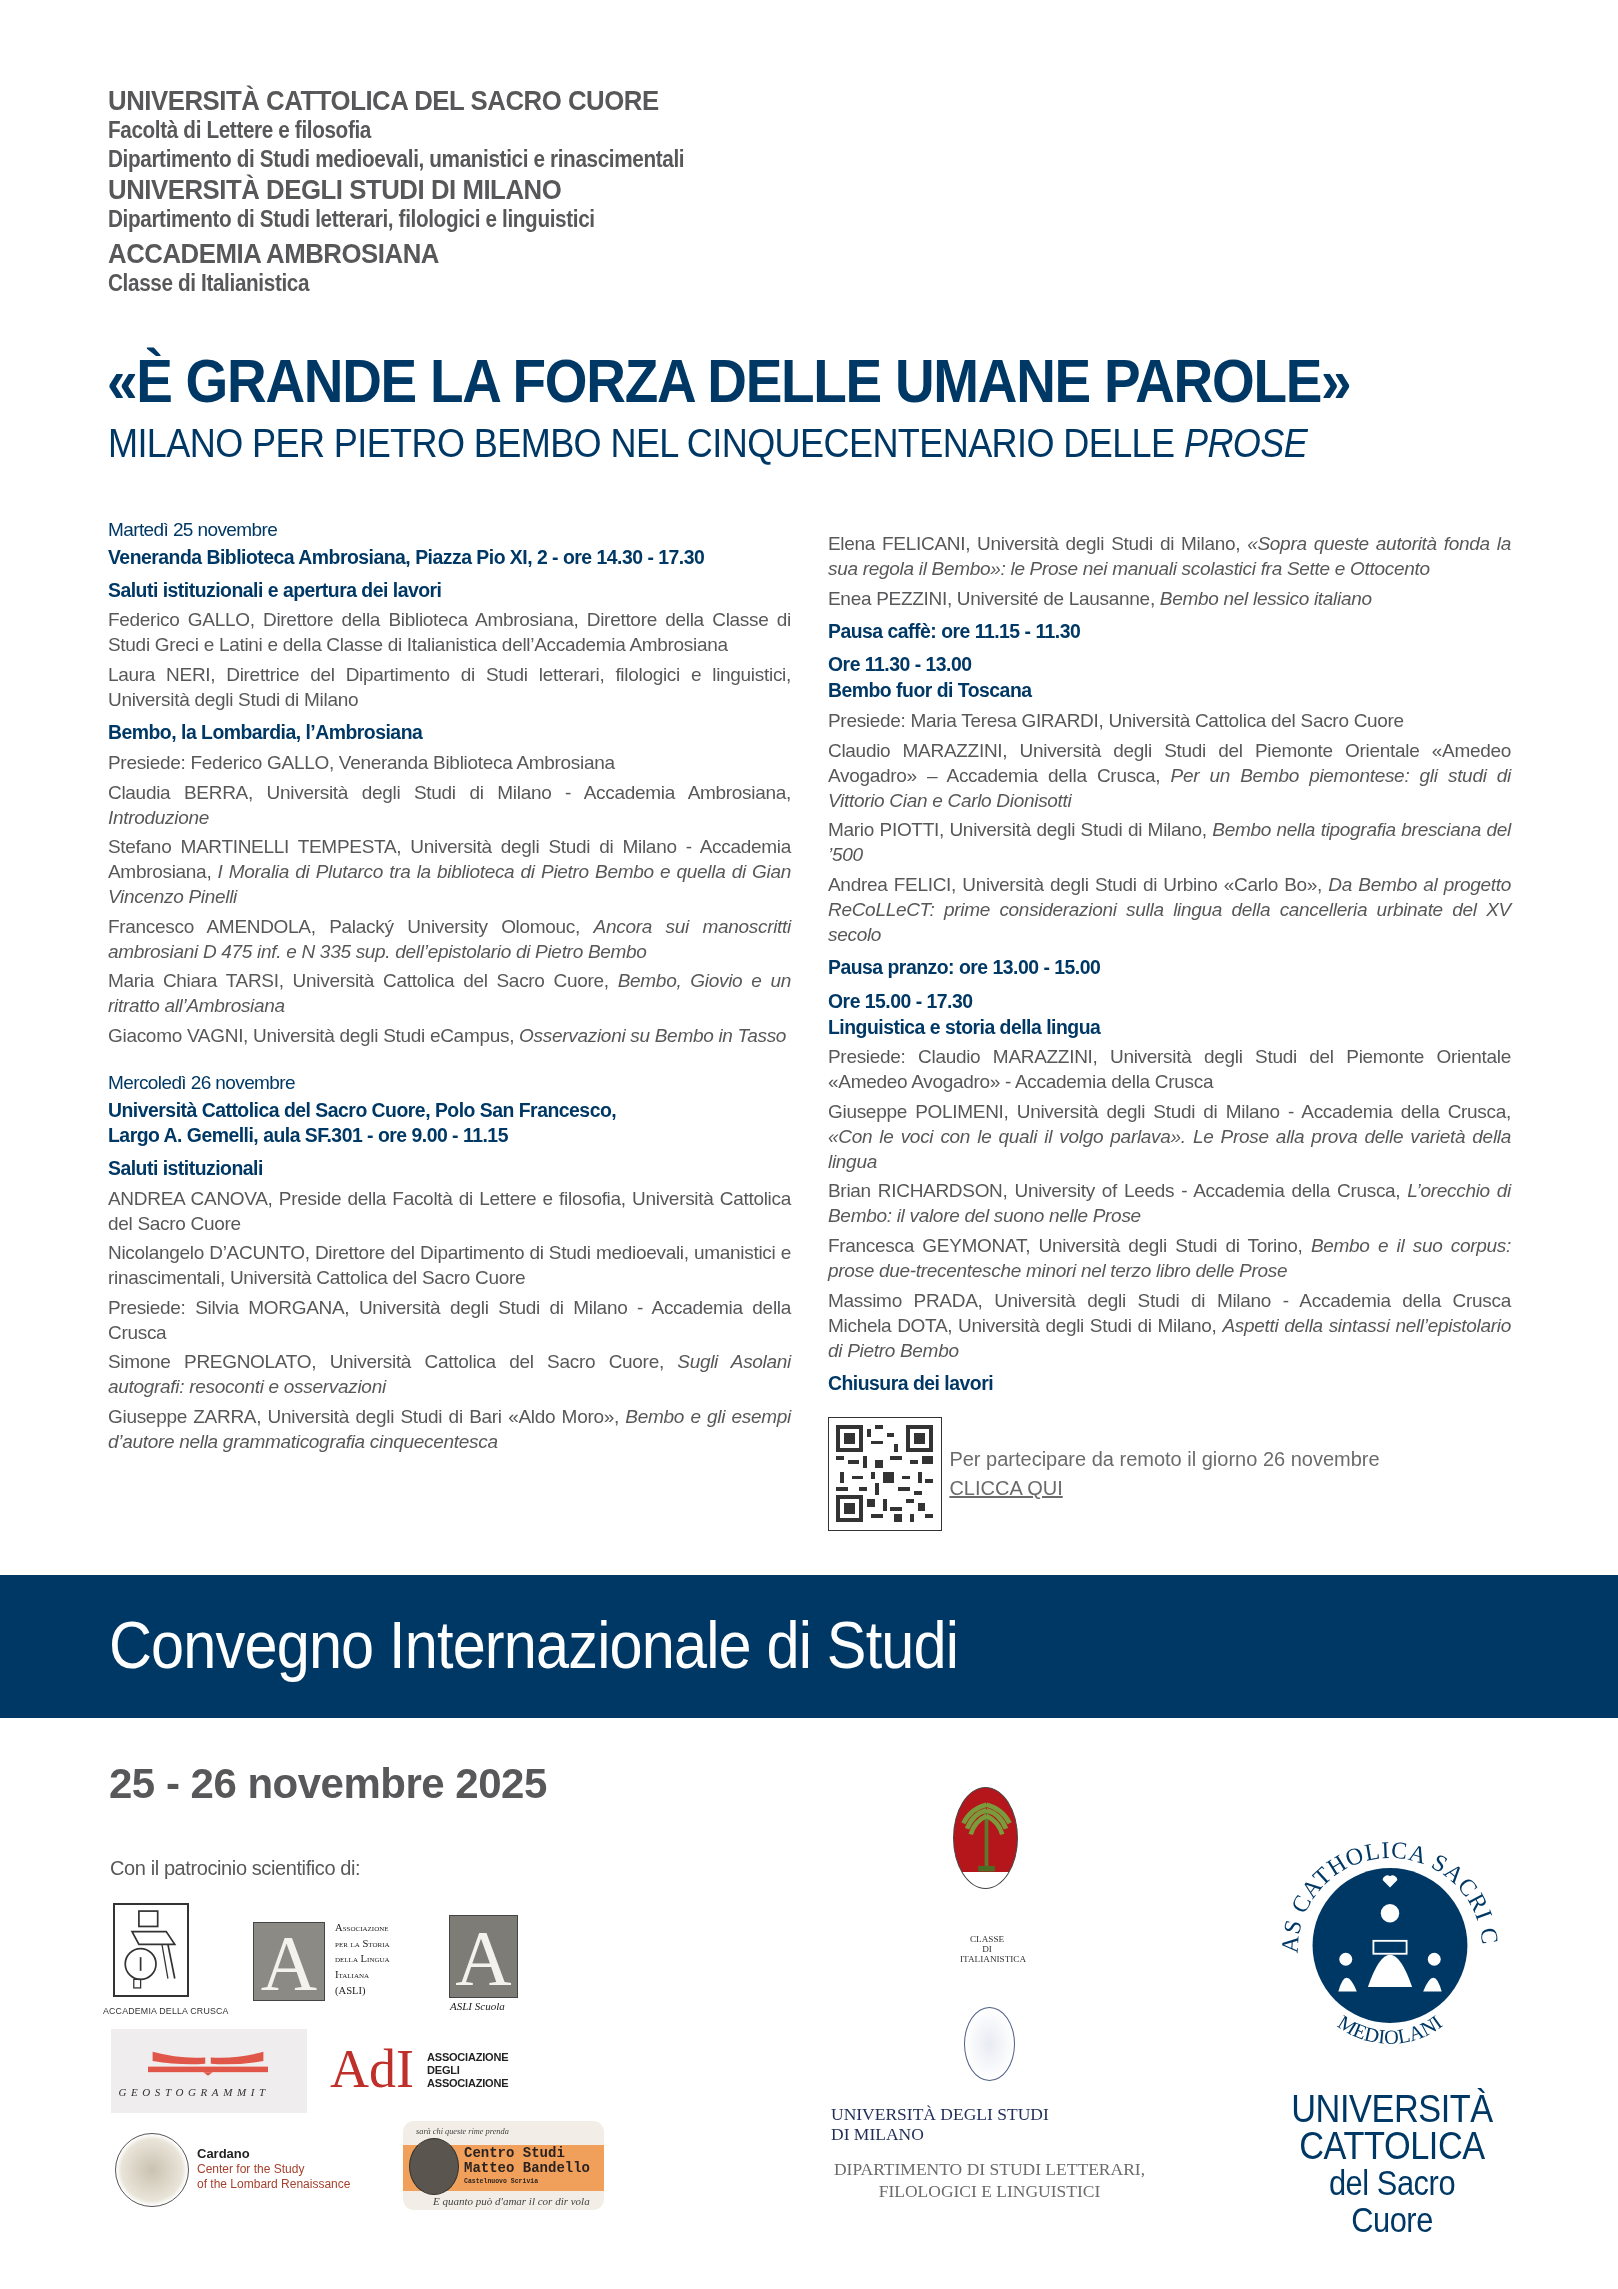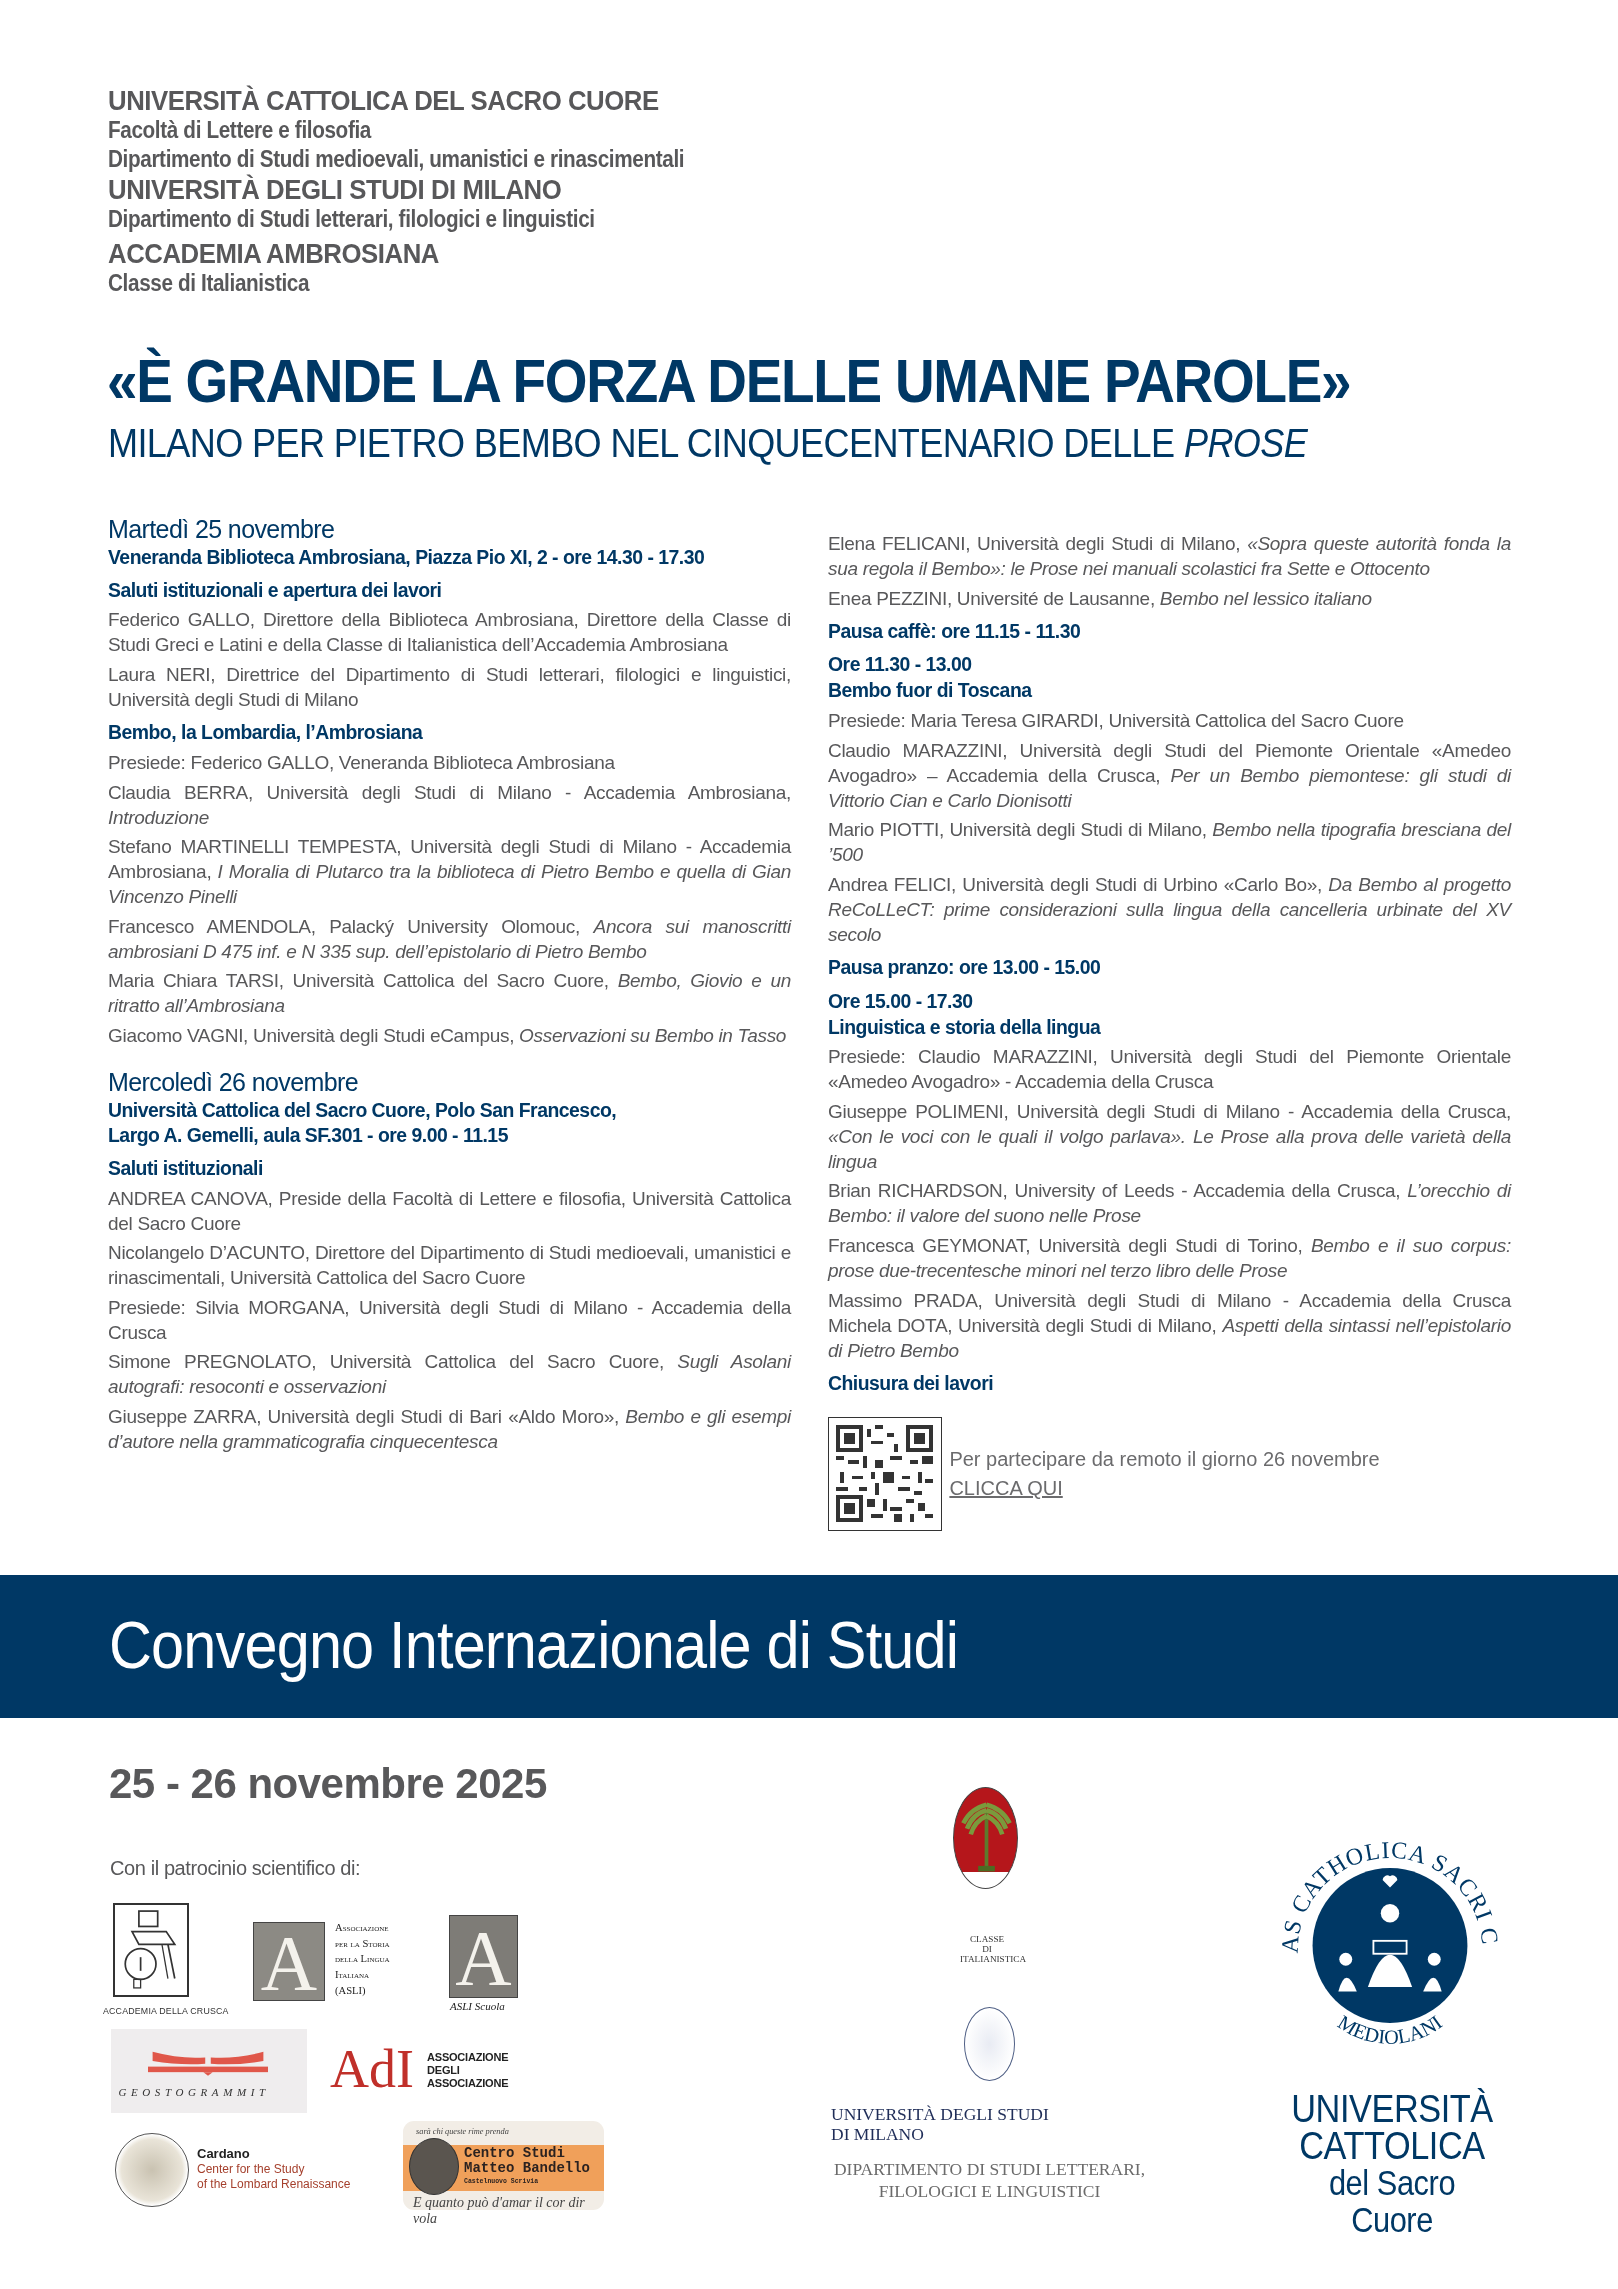--- a/index.html
+++ b/index.html
@@ -10,21 +10,21 @@
   .inst .big { font-size: 28px; font-weight: bold; line-height: 31px; letter-spacing: -0.5px; transform: scaleX(0.92); transform-origin: left; white-space: nowrap; }
   .inst .small { font-size: 23px; font-weight: bold; line-height: 29px; letter-spacing: -0.4px; transform: scaleX(0.9); transform-origin: left; white-space: nowrap; }
 
   .title { position: absolute; left: 107px; top: 349px; color: #003865; font-size: 61px; font-weight: bold; letter-spacing: -1.4px; white-space: nowrap; transform: scaleX(0.9); transform-origin: left; line-height: 65px; }
   .subtitle { position: absolute; left: 108px; top: 420px; color: #003865; font-size: 41px; letter-spacing: -0.7px; white-space: nowrap; transform: scaleX(0.88); transform-origin: left; line-height: 46px; }
   .subtitle i { font-style: italic; }
 
   .col { position: absolute; width: 683px; font-size: 19px; line-height: 25px; color: #58585a; }
   .col.left { left: 108px; top: 515px; }
   .col.right { left: 828px; top: 515px; }
-  .day { color: #003865; font-size: 25px; line-height: 29.5px; font-weight: normal; letter-spacing: -0.6px; }
+  .day { color: #003865; font-size: 19px; line-height: 29.5px; font-weight: normal; letter-spacing: -0.6px; }
   .venue { color: #003865; font-size: 19.4px; font-weight: bold; line-height: 25px; letter-spacing: -0.5px; }
   .sect { color: #003865; font-size: 19.4px; font-weight: bold; line-height: 26px; margin-top: 7.4px; letter-spacing: -0.5px; }
   .entry { text-align: justify; margin-top: 4.6px; letter-spacing: -0.3px; }
   .entry i { font-style: italic; }
   .gap { height: 20px; }
 
   .qr-wrap { position: absolute; left: 828px; top: 1417px; display: flex; align-items: center; }
   .qr { width: 114px; height: 114px; border: 1.8px solid #333; padding: 7.4px; background: #fff; }
   .qr svg { width: 100%; height: 100%; display: block; }
   .qr-text { margin-left: 7.4px; font-size: 20px; line-height: 29px; color: #6b6b6d; }
@@ -54,21 +54,21 @@
   .cardano-text { position: absolute; left: 197px; top: 2146px; font-size: 12px; line-height: 15.7px; }
   .cardano-text .t1 { color: #222; font-weight: bold; font-size: 13px; }
   .cardano-text .t2 { color: #a5402d; }
 
   .bandello { left: 403px; top: 2121px; width: 201px; height: 89px; background: #f2ede6; border-radius: 11px; }
   .bandello .stripe { position: absolute; left: 0; top: 24px; width: 201px; height: 46px; background: #f0a05a; }
   .bandello .portrait { position: absolute; left: 5.5px; top: 16.6px; width: 50px; height: 57px; border-radius: 50%; background: #5a554f; border: 1.8px solid #333; }
   .bandello .t1 { position: absolute; left: 61px; top: 25px; font-family: "Liberation Mono", monospace; font-weight: bold; font-size: 14px; line-height: 14.8px; color: #2b2220; }
   .bandello .t2 { position: absolute; left: 61px; top: 57px; font-family: "Liberation Mono", monospace; font-weight: bold; font-size: 6.5px; color: #2b2220; }
   .bandello .script-top { position: absolute; left: 13px; top: 5.5px; font-family: "Liberation Serif", serif; font-style: italic; font-size: 8.3px; color: #444; }
-  .bandello .script-bot { position: absolute; left: 10px; top: 74px; font-family: "Liberation Serif", serif; font-style: italic; font-size: 14px; color: #444; }
+  .bandello .script-bot { position: absolute; left: 30px; top: 74px; font-family: "Liberation Serif", serif; font-style: italic; font-size: 11px; color: #444; }
 
   .classe-shield { left: 953px; top: 1787px; width: 65px; height: 102px; border-radius: 50%; background: linear-gradient(to bottom, #b5161b 0 84%, #fff 84%); border: 0.9px solid #444; overflow: hidden; }
   .classe-label { position: absolute; left: 960px; top: 1934px; width: 54px; text-align: center; font-family: "Liberation Serif", serif; font-size: 9.2px; line-height: 10px; color: #333; }
   .unimi-seal { left: 964px; top: 2007px; width: 51px; height: 74px; border-radius: 50%; border: 1.8px solid #4f5f85; background: radial-gradient(ellipse, #e8ebf3 0%, #fff 70%); }
   .unimi-name { position: absolute; left: 831px; top: 2104px; width: 318px; text-align: left; font-family: "Liberation Serif", serif; font-size: 17.5px; line-height: 20px; color: #1f2d58; }
   .unimi-dept { position: absolute; left: 812px; top: 2158px; width: 355px; text-align: center; font-family: "Liberation Serif", serif; font-size: 17.5px; line-height: 22px; color: #6b6b6b; }
 
   .ucsc-seal { left: 1272px; top: 1821px; width: 236px; height: 236px; border-radius: 50%; }
   .ucsc-seal svg { width: 100%; height: 100%; }
   .ucsc-name { position: absolute; left: 1272px; top: 2090px; width: 240px; text-align: center; color: #003865; font-size: 39px; line-height: 37px; letter-spacing: -0.5px; transform: scaleX(0.88); transform-origin: center; }

